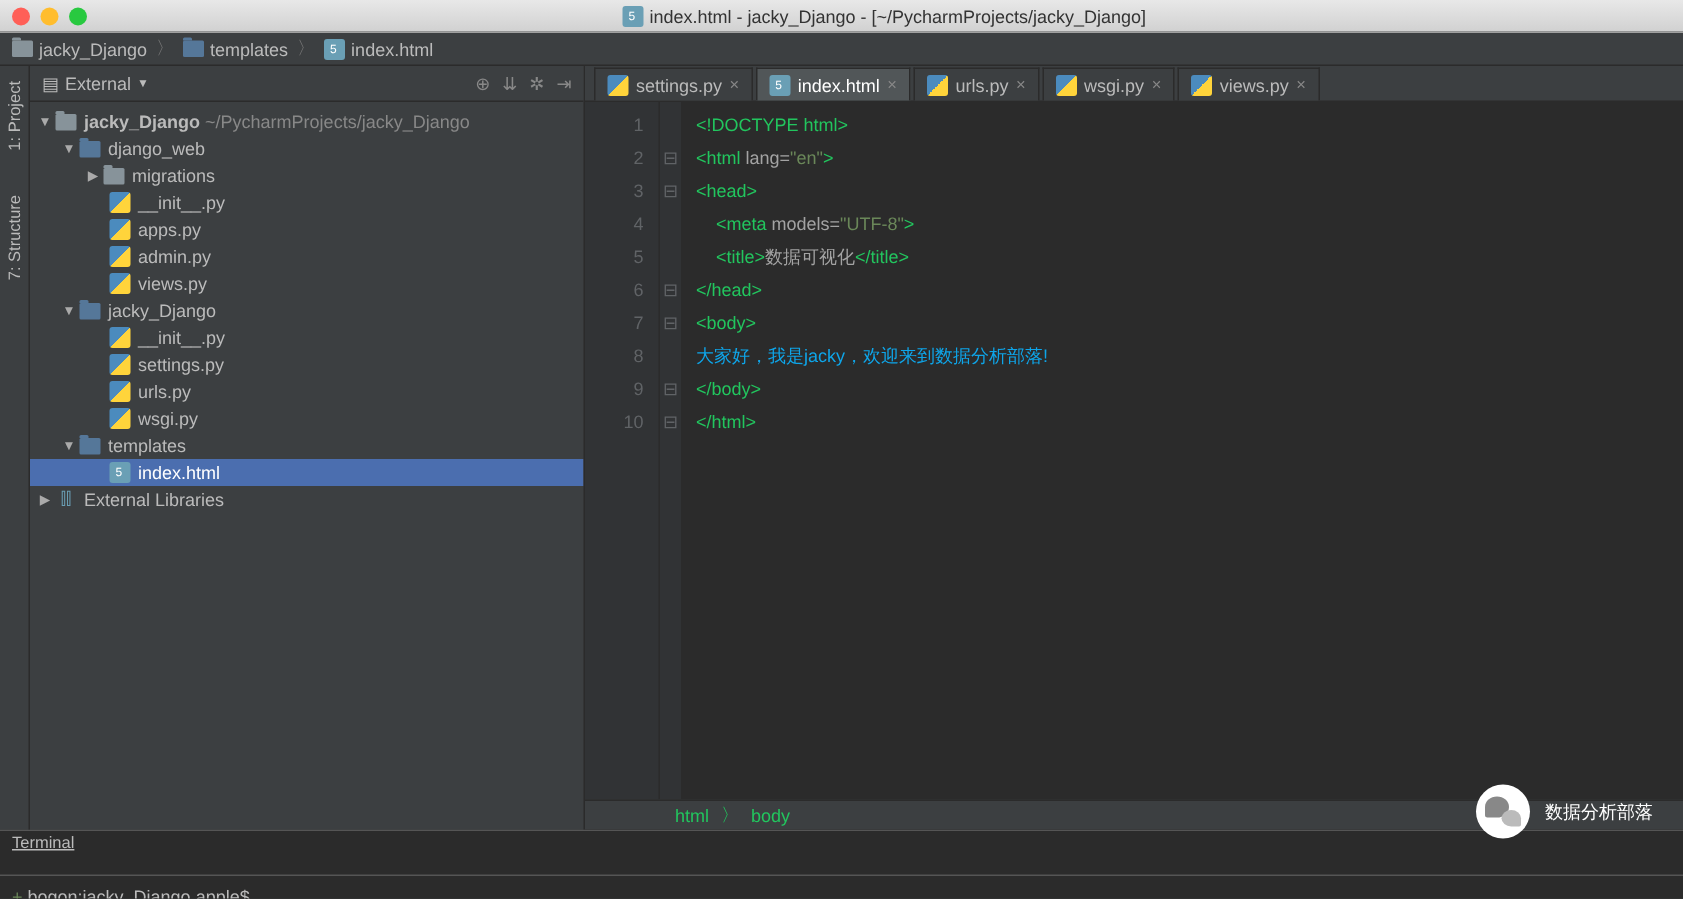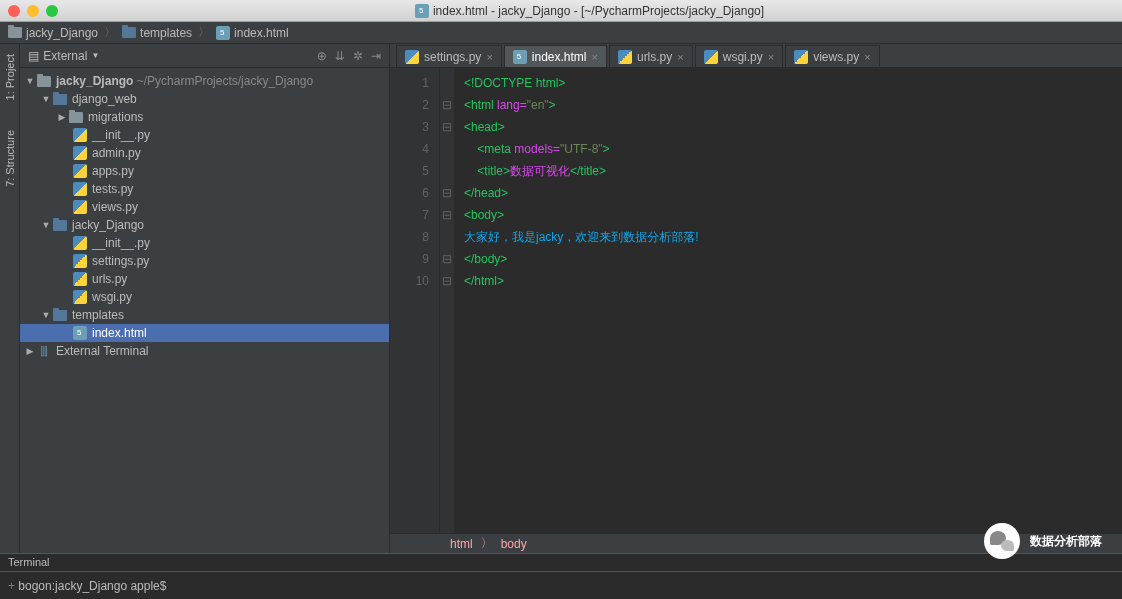--- a/index.html
+++ b/index.html
@@ -30,28 +30,28 @@
 .tab{height:22px;display:flex;align-items:center;gap:5px;padding:0 8px;background:#3c3f41;color:#bbb;border:1px solid #2b2b2b;border-bottom:none;margin-right:2px;cursor:pointer;font-size:12px}
 .tab.active{background:#515658;color:#fff}
 .tab .x{color:#888;font-size:11px}
 .editor{flex:1;display:flex;font-family:Menlo,Consolas,monospace;font-size:15px;line-height:22px}
 .gutter{width:50px;background:#313335;color:#606366;text-align:right;padding:4px 10px 4px 0;border-right:1px solid #2b2b2b}
 .fold{width:14px;background:#313335;padding:4px 0;color:#606366;font-size:10px;line-height:22px;text-align:center}
 .fold span{display:block;height:22px}
 .code{flex:1;padding:4px 10px;white-space:pre}
 .c-grn{color:#6a8759}
 .c-yel{color:#22c55e}
-.c-txt{color:#d946ef}
+.c-txt{color:#a3a3a3}
 .c-plain{color:#0ea5e9}
-.crumb{height:20px;background:#3c3f41;border-top:1px solid #2b2b2b;display:flex;align-items:center;padding-left:60px;gap:8px;color:#fca5a5;font-size:12px}
+.crumb{height:20px;background:#3c3f41;border-top:1px solid #2b2b2b;display:flex;align-items:center;padding-left:60px;gap:8px;color:#22c55e;font-size:12px}
 .bottom{height:46px;background:#2b2b2b;border-top:1px solid #555}
-.term-tab{height:18px;padding:2px 8px;color:#bbb;border-bottom:1px solid #555;font-size:11px;}
+.term-tab{height:30px;padding:2px 8px;color:#bbb;border-bottom:1px solid #555;font-size:11px;text-decoration:underline}
 .term-line{padding:4px 8px;font-family:Menlo,monospace;font-size:15px;color:#bbb}
 .prompt-plus{color:#6a8759}
-.watermark{position:absolute;right:20px;bottom:40px;display:flex;align-items:center;gap:10px;color:#fff;font-size:22px;font-weight:700}
+.watermark{position:absolute;right:20px;bottom:40px;display:flex;align-items:center;gap:10px;color:#fff;font-size:22px;font-weight:400}
 .wechat{width:36px;height:36px;background:#fff;border-radius:50%;display:flex;align-items:center;justify-content:center;position:relative}
 .wechat::before{content:"";width:16px;height:14px;background:#888;border-radius:50% 50% 50% 10%;position:absolute;left:6px;top:8px}
 .wechat::after{content:"";width:13px;height:11px;background:#bbb;border-radius:50% 50% 10% 50%;position:absolute;right:6px;bottom:8px}
 .ficon{width:14px;height:11px;display:inline-block;background:#87939a;border-radius:1px;position:relative}
 .ficon::before{content:"";position:absolute;top:-2px;left:0;width:6px;height:2px;background:#87939a;border-radius:1px 1px 0 0}
 .ficon.blue{background:#557799}
 .ficon.blue::before{background:#557799}
 .pyicon{width:14px;height:14px;background:linear-gradient(135deg,#4b8bbe 50%,#ffd43b 50%);border-radius:2px;display:inline-block}
 .htmlicon{width:14px;height:14px;background:#6a9fb5;border-radius:2px;display:inline-block;position:relative}
 .htmlicon::after{content:"5";color:#fff;font-size:8px;position:absolute;top:2px;left:4px}
@@ -127,33 +127,27 @@
       <div class="tree-row" style="padding-left:52px">
           <span class="ic">
             <span class="pyicon"></span>
           </span>
           <span>__init__.py</span>
         </div>
       <div class="tree-row" style="padding-left:52px">
           <span class="ic">
             <span class="pyicon"></span>
           </span>
+          <span>apps.py</span>
+        </div>
+      <div class="tree-row" style="padding-left:52px">
+          <span class="ic">
+            <span class="pyicon"></span>
+          </span>
           <span>admin.py</span>
-        </div>
-      <div class="tree-row" style="padding-left:52px">
-          <span class="ic">
-            <span class="pyicon"></span>
-          </span>
-          <span>apps.py</span>
-        </div>
-      <div class="tree-row" style="padding-left:52px">
-          <span class="ic">
-            <span class="pyicon"></span>
-          </span>
-          <span>tests.py</span>
         </div>
       <div class="tree-row" style="padding-left:52px">
           <span class="ic">
             <span class="pyicon"></span>
           </span>
           <span>views.py</span>
         </div>
       <div class="tree-row" style="padding-left:20px">
           <span class="arrow">▼</span>
           <span class="ic">
@@ -194,21 +188,21 @@
         </div>
       <div class="tree-row sel" style="padding-left:52px">
           <span class="ic">
             <span class="htmlicon"></span>
           </span>
           <span>index.html</span>
         </div>
       <div class="tree-row" style="padding-left:4px">
           <span class="arrow">▶</span>
           <span class="ic ic-lib">⫿⫿</span>
-          <span>External Terminal</span>
+          <span>External Libraries</span>
         </div>
     </div>
   </div>
 
   <div class="editor-pane">
     <div class="tabs">
       <div class="tab">
           <span class="pyicon"></span>
           <span>settings.py</span>
           <span class="x">×</span>

